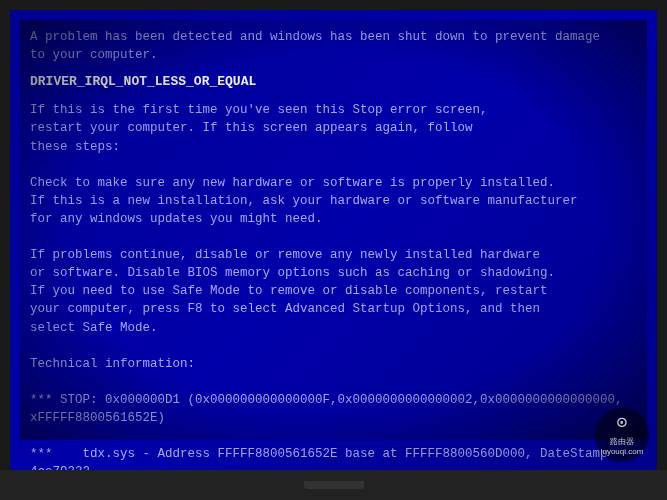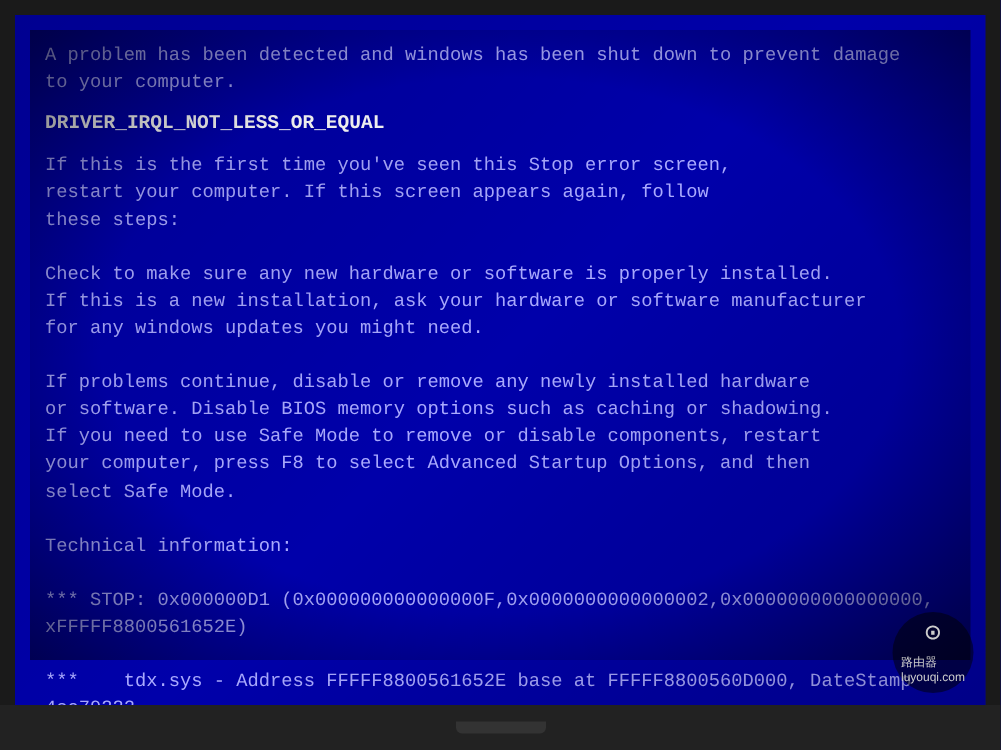--- a/index.html
+++ b/index.html
@@ -69,20 +69,21 @@
 
     .watermark-icon {
       color: #ccc;
       font-size: 18px;
       line-height: 1;
     }
 
     .watermark-text {
       color: #ccc;
       font-size: 8px;
+      text-align: center;
       margin-top: 4px;
       font-family: Arial, sans-serif;
     }
 
     .monitor-bottom {
       position: absolute;
       bottom: 0;
       left: 0;
       right: 0;
       height: 30px;

